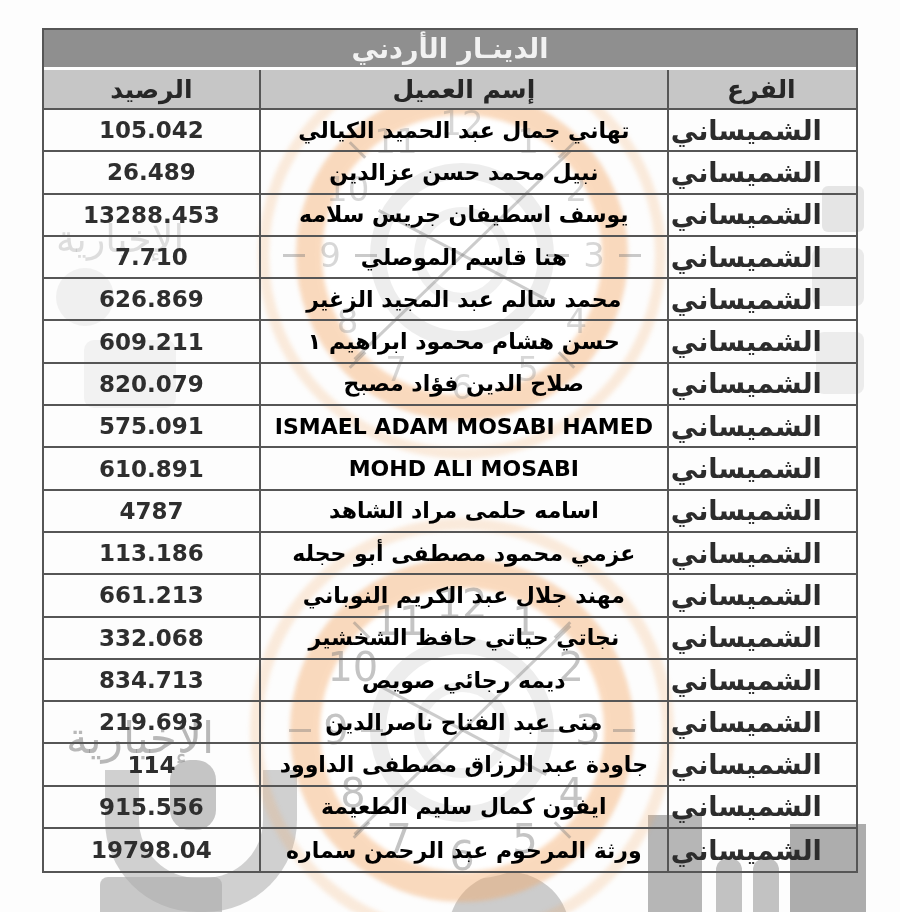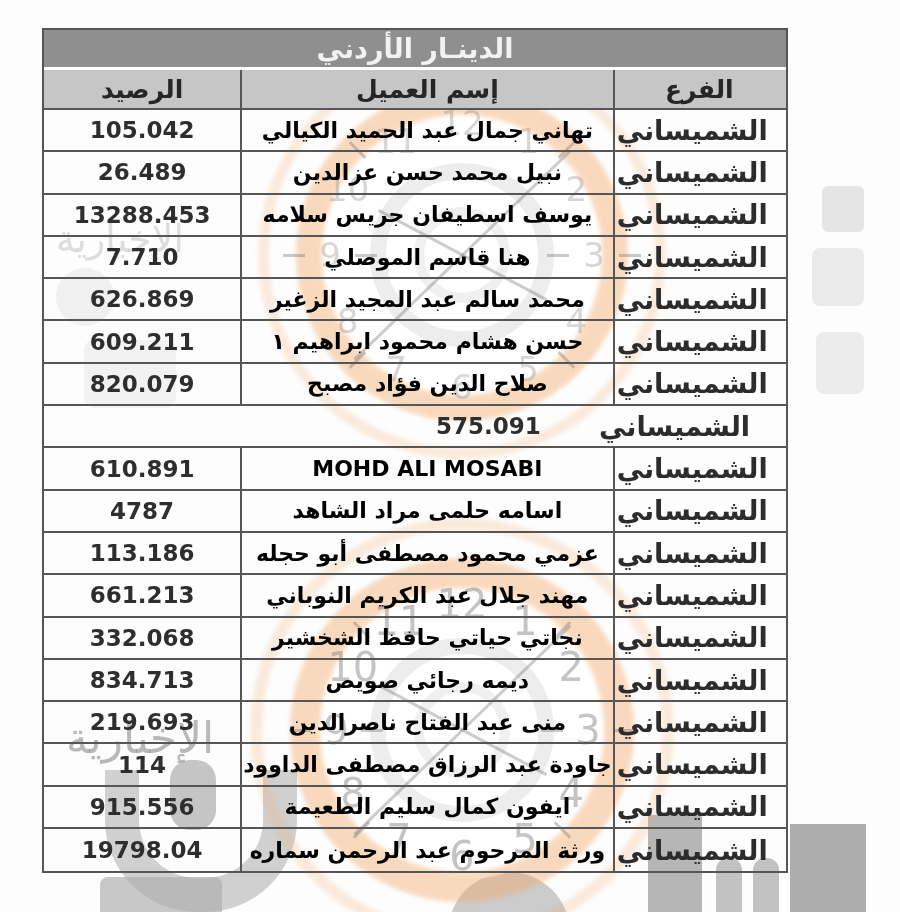--- a/index.html
+++ b/index.html
@@ -30,21 +30,21 @@
   .wl-bar-2  { left:716px; top:858px; width:26px;  height:54px; background:rgba(168,168,168,0.70); border-radius:12px 12px 0 0; }
   .wl-bar-3  { left:753px; top:858px; width:26px;  height:54px; background:rgba(168,168,168,0.70); border-radius:12px 12px 0 0; }
   .wl-slab-r { left:790px; top:824px; width:76px;  height:88px; background:rgba(152,152,152,0.80); }
   .wl-f1 { left:822px; top:186px; width:42px; height:46px; background:rgba(170,170,170,0.28); border-radius:6px; }
   .wl-f2 { left:812px; top:248px; width:52px; height:58px; background:rgba(170,170,170,0.22); border-radius:8px; }
   .wl-f3 { left:816px; top:332px; width:48px; height:62px; background:rgba(170,170,170,0.20); border-radius:8px; }
   .wl-f4 { left:56px;  top:268px; width:58px; height:58px; background:rgba(170,170,170,0.15); border-radius:50%; }
   .wl-f5 { left:84px;  top:340px; width:92px; height:68px; background:rgba(170,170,170,0.13); border-radius:10px; }
 
   
-  .tbl { position:absolute; left:42px; top:28px; width:746px; z-index:1;
+  .tbl { position:absolute; left:42px; top:28px; width:816px; z-index:1;
          border:2px solid var(--border); direction:rtl; }
   .title-bar { height:40px; background:var(--title-bg); color:#f2f2f2;
                font-size:27px; font-weight:bold; display:flex; align-items:center; justify-content:center;
                border-bottom:3px solid #ffffff; letter-spacing:1px; }
   .hdr-row { display:flex; height:40px; background:var(--header-bg); color:#262626;
              font-size:25px; font-weight:bold; border-bottom:2px solid var(--border); }
   .row { display:flex; height:42.3px; border-bottom:2px solid var(--border); background:transparent; }
   .row:last-child { border-bottom:none; }
   .cell { display:flex; align-items:center; justify-content:center; overflow:hidden; white-space:nowrap; }
   .c-branch  { width:189px; justify-content:flex-end; padding-left:2px; padding-right:4px; }
@@ -172,20 +172,21 @@
           <div class="cell c-name">حسن هشام محمود ابراهيم ١</div>
           <div class="cell c-balance">609.211</div>
         </div>
         <div class="row">
           <div class="cell c-branch">الشميساني</div>
           <div class="cell c-name">صلاح الدين فؤاد مصبح</div>
           <div class="cell c-balance">820.079</div>
         </div>
         <div class="row">
           <div class="cell c-branch">الشميساني</div>
+          <div class="cell c-name">ISMAEL ADAM MOSABI HAMED</div>
           <div class="cell c-balance">575.091</div>
         </div>
         <div class="row">
           <div class="cell c-branch">الشميساني</div>
           <div class="cell c-name">MOHD ALI MOSABI</div>
           <div class="cell c-balance">610.891</div>
         </div>
         <div class="row">
           <div class="cell c-branch">الشميساني</div>
           <div class="cell c-name">اسامه حلمى مراد الشاهد</div>

